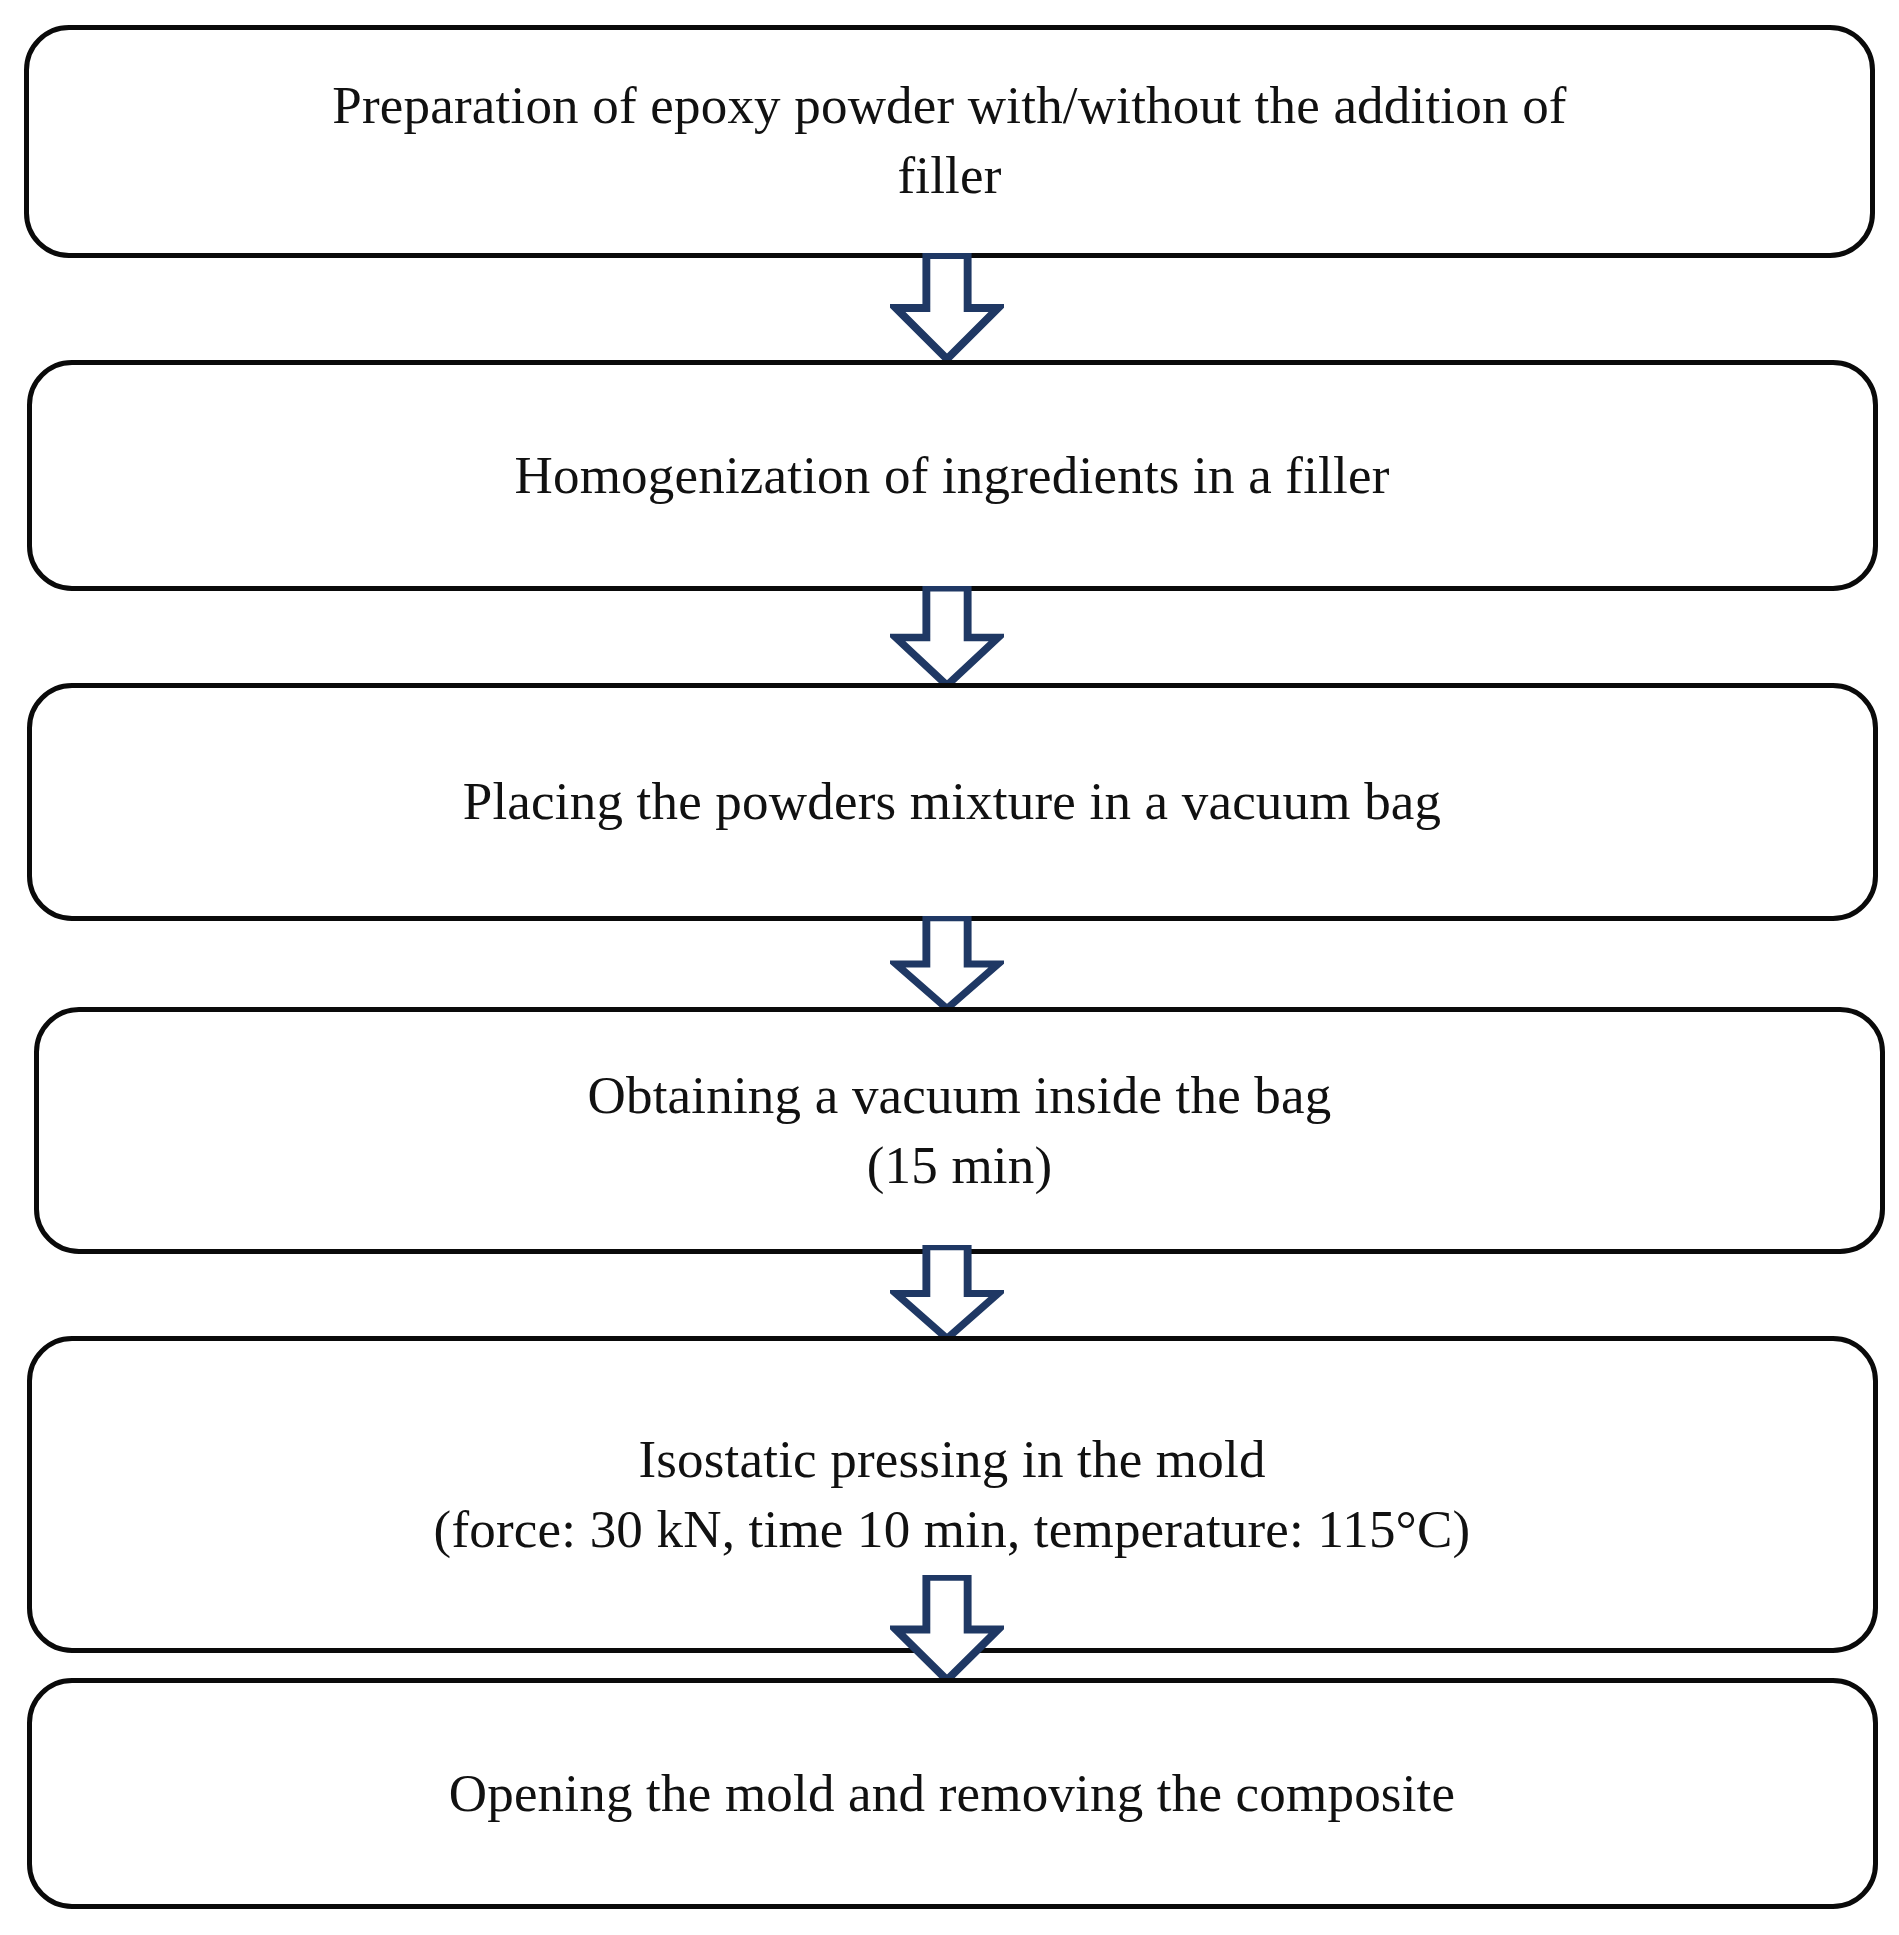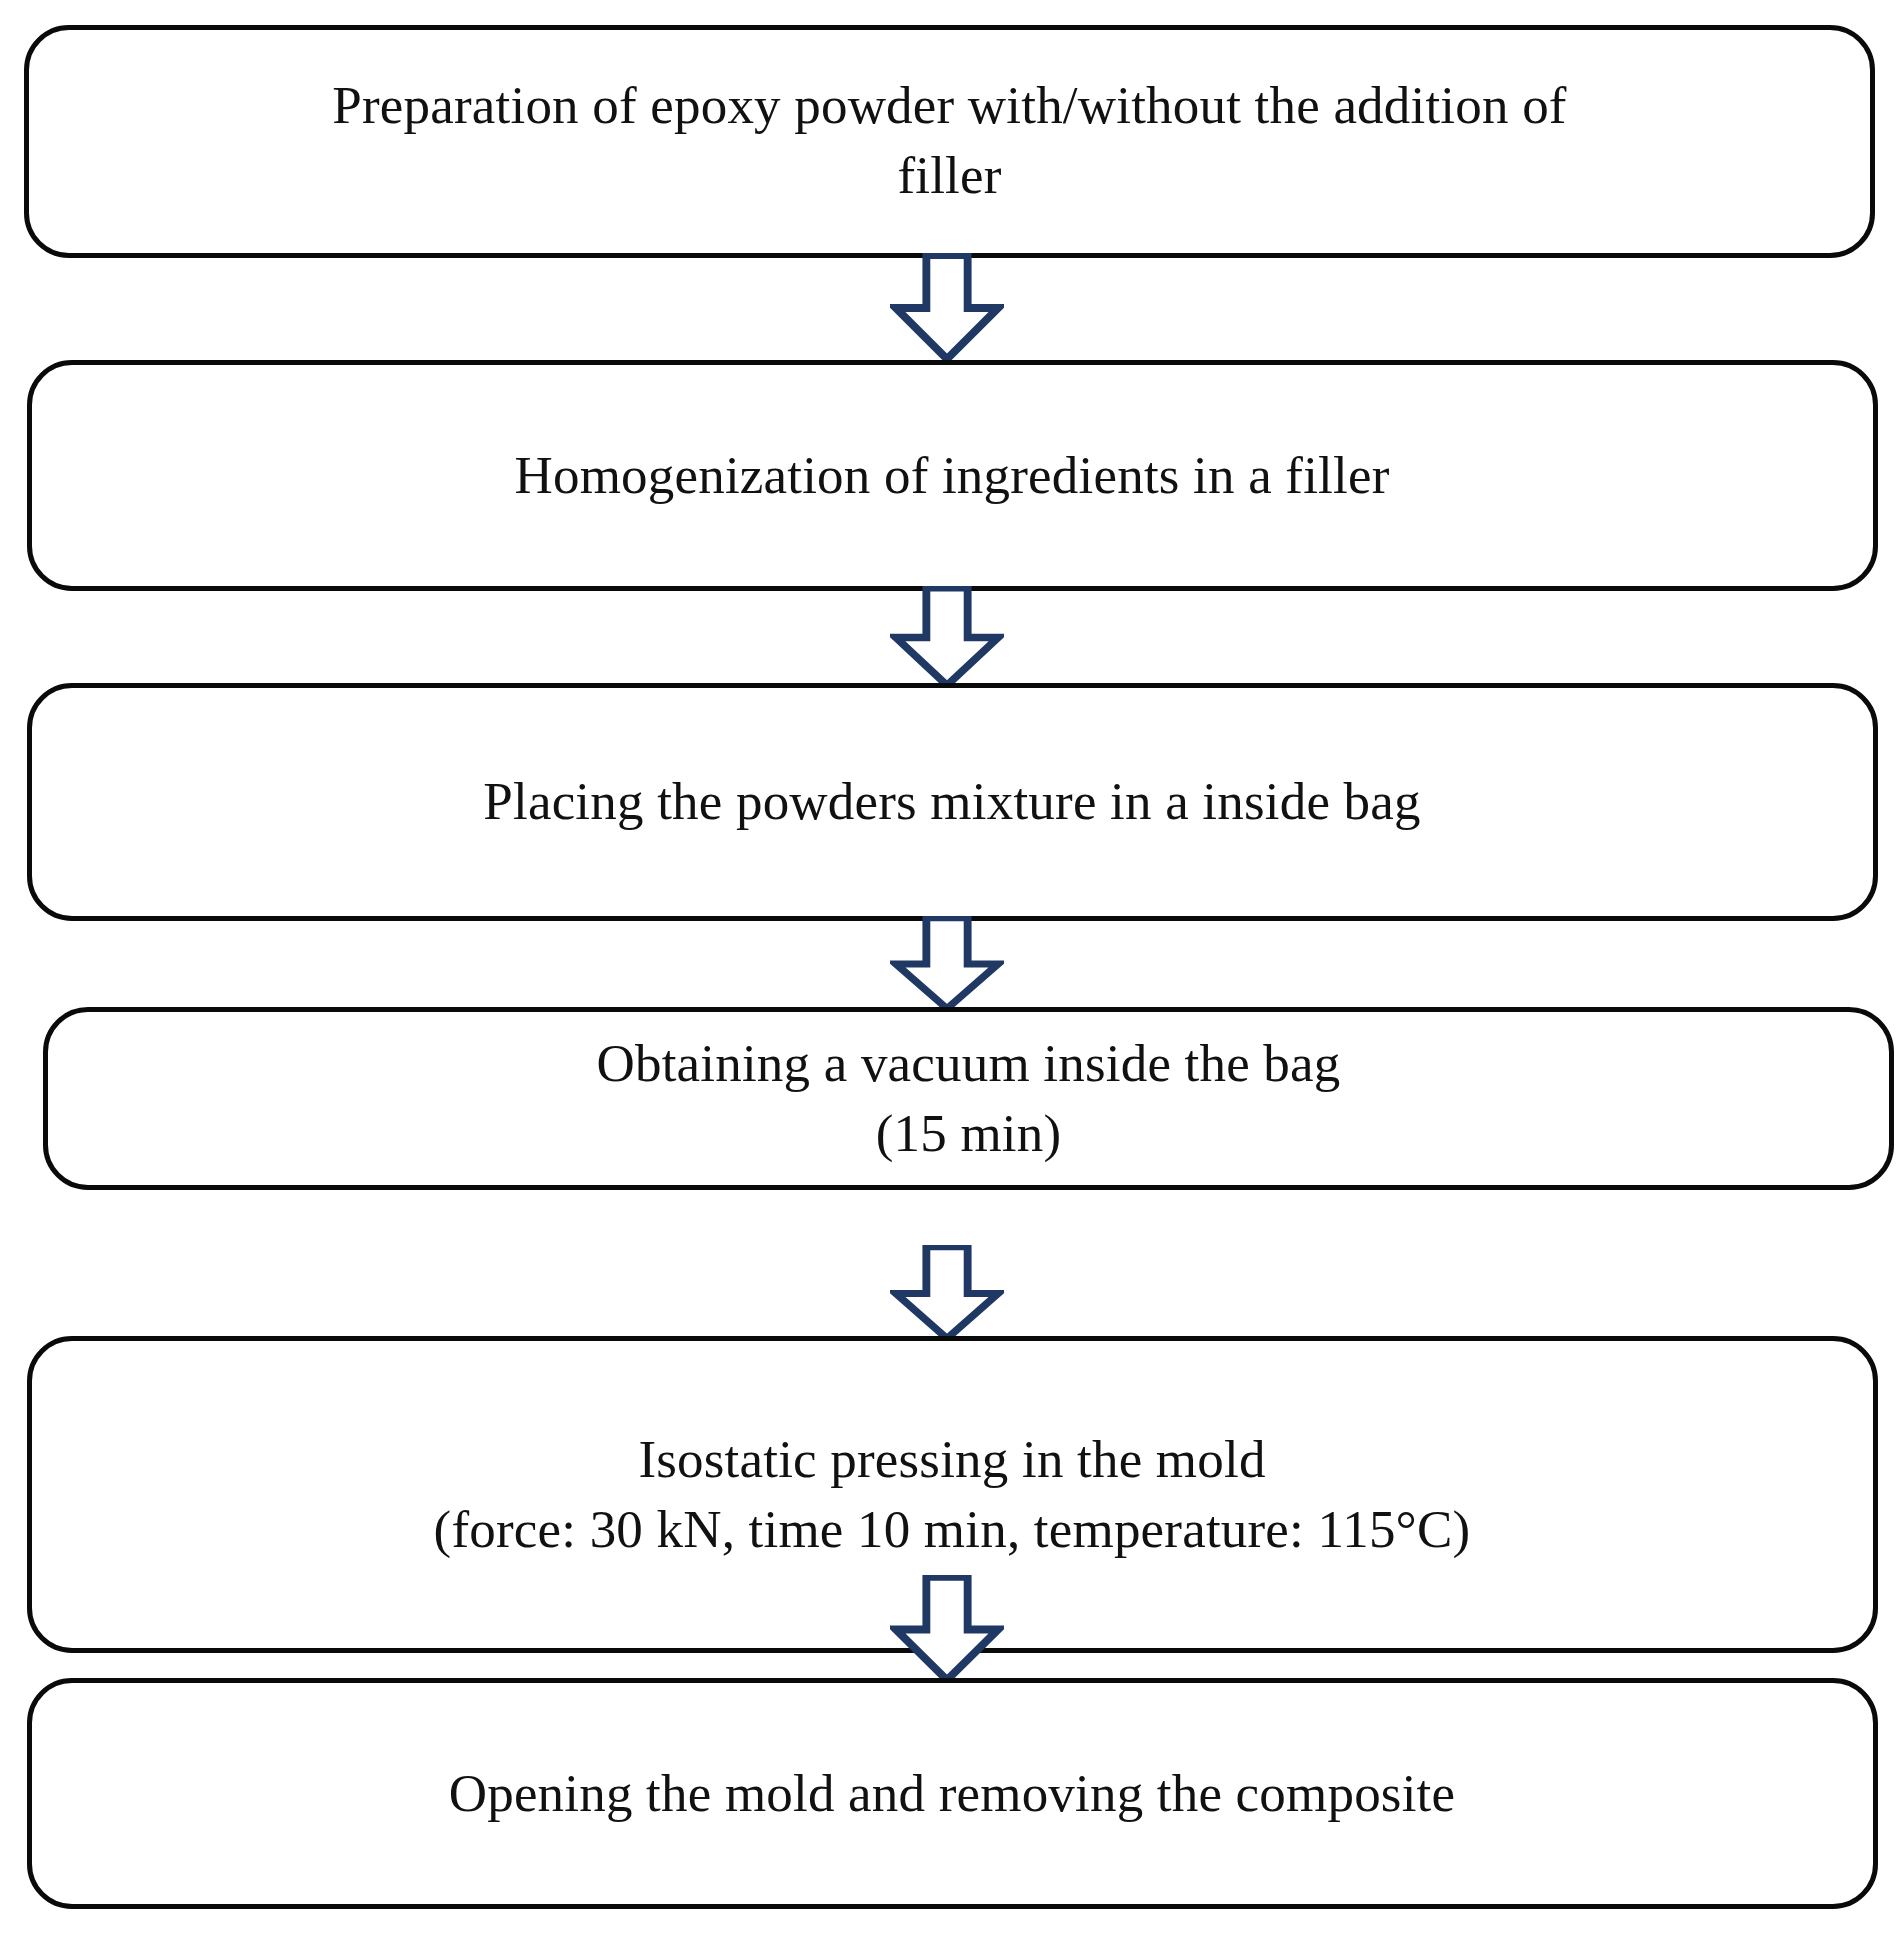--- a/index.html
+++ b/index.html
@@ -67,30 +67,30 @@
     <span class="box-text">Homogenization  of ingredients  in a filler</span>
   </div>
 
   <span class="arrow" style="left:890px; top:586px; width:114px; height:103px;">
     <svg viewBox="0 0 116 112" preserveAspectRatio="none" aria-hidden="true">
       <polygon points="37,2 79,2 79,56 110,56 58,108 6,56 37,56" fill="#ffffff" stroke="#1f3864" stroke-width="8" stroke-linejoin="miter"></polygon>
     </svg>
   </span>
 
   <div class="flow-box" style="left:26.5px; top:683px; width:1851px; height:238px;">
-    <span class="box-text">Placing  the powders mixture  in a inside bag</span>
+    <span class="box-text">Placing  the powders mixture  in a vacuum bag</span>
   </div>
 
   <span class="arrow" style="left:890px; top:916px; width:114px; height:96px;">
     <svg viewBox="0 0 116 112" preserveAspectRatio="none" aria-hidden="true">
       <polygon points="37,2 79,2 79,56 110,56 58,108 6,56 37,56" fill="#ffffff" stroke="#1f3864" stroke-width="8" stroke-linejoin="miter"></polygon>
     </svg>
   </span>
 
-  <div class="flow-box" style="left:43px; top:1007px; width:1851px; height:183px;">
+  <div class="flow-box" style="left:34px; top:1007px; width:1851px; height:247px;">
     <span class="box-text">Obtaining  a vacuum inside the bag
 (15 min)</span>
   </div>
 
   <span class="arrow" style="left:890px; top:1245px; width:114px; height:97px;">
     <svg viewBox="0 0 116 112" preserveAspectRatio="none" aria-hidden="true">
       <polygon points="37,2 79,2 79,56 110,56 58,108 6,56 37,56" fill="#ffffff" stroke="#1f3864" stroke-width="8" stroke-linejoin="miter"></polygon>
     </svg>
   </span>
 

